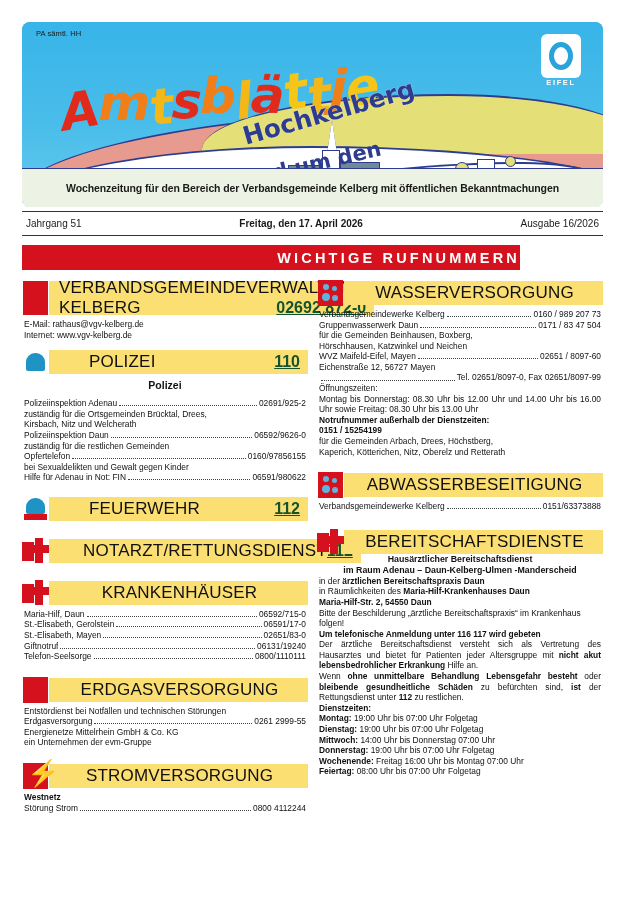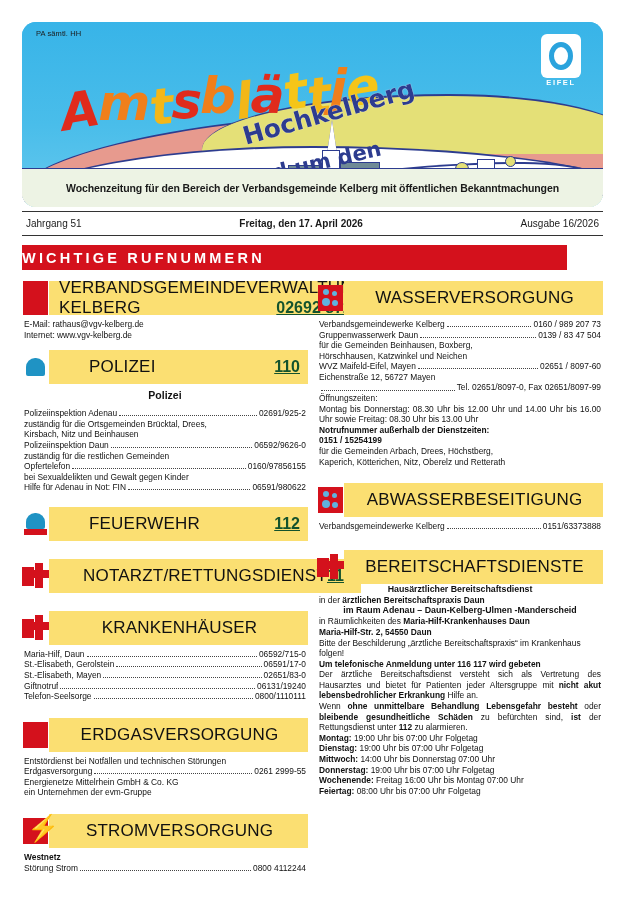--- a/index.html
+++ b/index.html
@@ -13,21 +13,21 @@
     position: relative;
     width: 625px; height: 897px;
     padding: 22px 22px 0 22px;
     background: #fff;
   }
 
   
   .masthead {
     position: relative;
     width: 581px; height: 185px;
-    border-radius: 14px;
+    border-radius: 8px;
     overflow: hidden;
     background: #3fb6e8;
   }
   .mast-sky {
     position: absolute; inset: 0;
     background: linear-gradient(180deg, #38b4e8 0%, #49bdea 55%, #66c9ee 100%);
   }
   .pa-samtl {
     position: absolute; left: 14px; top: 7px;
     font-size: 7.5px; color: #1b1b1b; font-weight: 400;
@@ -183,38 +183,38 @@
     border-top: 1.2px solid #333;
     border-bottom: 1.2px solid #333;
     padding: 6px 4px 6px 4px;
     display: flex; justify-content: space-between; align-items: center;
     font-size: 10px; color: #1a1a1a;
   }
   .issueline .mid { font-weight: 700; }
 
   
   .redbar {
-    width: 545px; height: 25px; margin-top: 9px;
+    width: 498px; height: 25px; margin-top: 9px;
     background: #d4111c;
-    display: flex; align-items: center; justify-content: flex-start;
+    display: flex; align-items: center; justify-content: flex-end;
   }
   .redbar-text {
     color: #fff; font-size: 14.5px; font-weight: 700;
     letter-spacing: 3.2px;
   }
 
   
   .cols { display: flex; width: 581px; margin-top: 11px; }
   .col-l { width: 286px; }
   .col-sep { width: 9px; }
   .col-r { width: 286px; }
 
   .sec { margin-bottom: 9px; }
   .sec-head {
-    display: flex; align-items: stretch; height: 34px;
+    display: flex; align-items: stretch; height: 24px;
   }
   .sec-icon {
     width: 27px; min-width: 27px; position: relative;
     display: flex; align-items: center; justify-content: center;
   }
   .sec-bar {
     flex: 1; background: #fbdf72;
     display: flex; align-items: center;
     padding: 0 8px 0 10px;
     justify-content: space-between;
@@ -392,21 +392,21 @@
           </div>
         </div>
         <div class="subhead-center">Polizei</div>
         <div class="sec-body tight">
           <div class="row">
               <span class="lbl">Polizeiinspektion Adenau</span>
               <span class="dots"></span>
               <span class="val">02691/925-2</span>
             </div>
           <span class="plain">zuständig für die Ortsgemeinden Brücktal, Drees,</span>
-          <span class="plain">Kirsbach, Nitz und Beinhausen</span>
+          <span class="plain">Kirsbach, Nitz und Welcherath</span>
           <div class="row">
               <span class="lbl">Polizeiinspektion Daun</span>
               <span class="dots"></span>
               <span class="val">06592/9626-0</span>
             </div>
           <span class="plain">zuständig für die restlichen Gemeinden</span>
           <div class="row">
               <span class="lbl">Opfertelefon</span>
               <span class="dots"></span>
               <span class="val">0160/97856155</span>
@@ -554,21 +554,21 @@
         </div>
         <div class="sec-body tight">
           <div class="row">
               <span class="lbl">Verbandsgemeindewerke Kelberg</span>
               <span class="dots"></span>
               <span class="val">0160 / 989 207 73</span>
             </div>
           <div class="row">
               <span class="lbl">Gruppenwasserwerk Daun</span>
               <span class="dots"></span>
-              <span class="val">0139 / 83 47 504</span>
+              <span class="val">0171 / 83 47 504</span>
             </div>
           <span class="plain">für die Gemeinden Beinhausen, Boxberg,</span>
           <span class="plain">Hörschhausen, Katzwinkel und Neichen</span>
           <div class="row">
               <span class="lbl">WVZ Maifeld-Eifel, Mayen</span>
               <span class="dots"></span>
               <span class="val">02651 / 8097-60</span>
             </div>
           <span class="plain">Eichenstraße 12, 56727 Mayen</span>
           <div class="row">
@@ -618,28 +618,29 @@
               </div>
             </div>
           <div class="sec-bar">
             <span class="sec-title center">BEREITSCHAFTSDIENSTE</span>
           </div>
         </div>
 
 
         <div class="sec-body tight" style="padding-top:0;">
           <span class="plain b center" style="font-size:8.8px;">Hausärztlicher Bereitschaftsdienst</span>
+          <span class="plain b center" style="font-size:8.8px;">im Raum Adenau – Daun-Kelberg-Ulmen -Manderscheid</span>
           <span class="plain"><span>in der </span><span class="b">ärztlichen Bereitschaftspraxis Daun</span></span>
-          <span class="plain b center" style="font-size:8.8px;">im Raum Adenau – Daun-Kelberg-Ulmen -Manderscheid</span>
           <span class="plain"><span>in Räumlichkeiten des </span><span class="b">Maria-Hilf-Krankenhauses Daun</span></span>
           <span class="plain b">Maria-Hilf-Str. 2, 54550 Daun</span>
           <span class="plain">Bitte der Beschilderung „ärztliche Bereitschaftspraxis“ im Krankenhaus folgen!</span>
           <span class="plain b">Um telefonische Anmeldung unter 116 117 wird gebeten</span>
           <span class="plain just"><span>Der ärztliche Bereitschaftsdienst versteht sich als Vertretung des Hausarztes und bietet für Patienten jeder Altersgruppe mit </span><span class="b">nicht akut lebensbedrohlicher Erkrankung</span><span> Hilfe an.</span></span>
-          <span class="plain just"><span>Wenn </span><span class="b">ohne unmittelbare Behandlung Lebensgefahr besteht</span><span> oder </span><span class="b">bleibende gesundheitliche Schäden</span><span> zu befürchten sind, </span><span class="b">ist</span><span> der Rettungsdienst unter </span><span class="b">112</span><span> zu alarmieren.</span></span>
+          <span class="plain just"><span>Wenn </span><span class="b">ohne unmittelbare Behandlung Lebensgefahr besteht</span><span> oder </span><span class="b">bleibende gesundheitliche Schäden</span><span> zu befürchten sind, </span><span class="b">ist</span><span> der Rettungsdienst unter </span><span class="b">112</span><span> zu restlichen.</span></span>
+          <span class="plain b">Dienstzeiten:</span>
           <span class="plain"><span class="b">Montag:</span><span> 19:00 Uhr bis 07:00 Uhr Folgetag</span></span>
           <span class="plain"><span class="b">Dienstag:</span><span> 19:00 Uhr bis 07:00 Uhr Folgetag</span></span>
           <span class="plain"><span class="b">Mittwoch:</span><span> 14:00 Uhr bis Donnerstag 07:00 Uhr</span></span>
           <span class="plain"><span class="b">Donnerstag:</span><span> 19:00 Uhr bis 07:00 Uhr Folgetag</span></span>
           <span class="plain"><span class="b">Wochenende:</span><span> Freitag 16:00 Uhr bis Montag 07:00 Uhr</span></span>
           <span class="plain"><span class="b">Feiertag:</span><span> 08:00 Uhr bis 07:00 Uhr Folgetag</span></span>
         </div>
       </div>
 
     </div>

